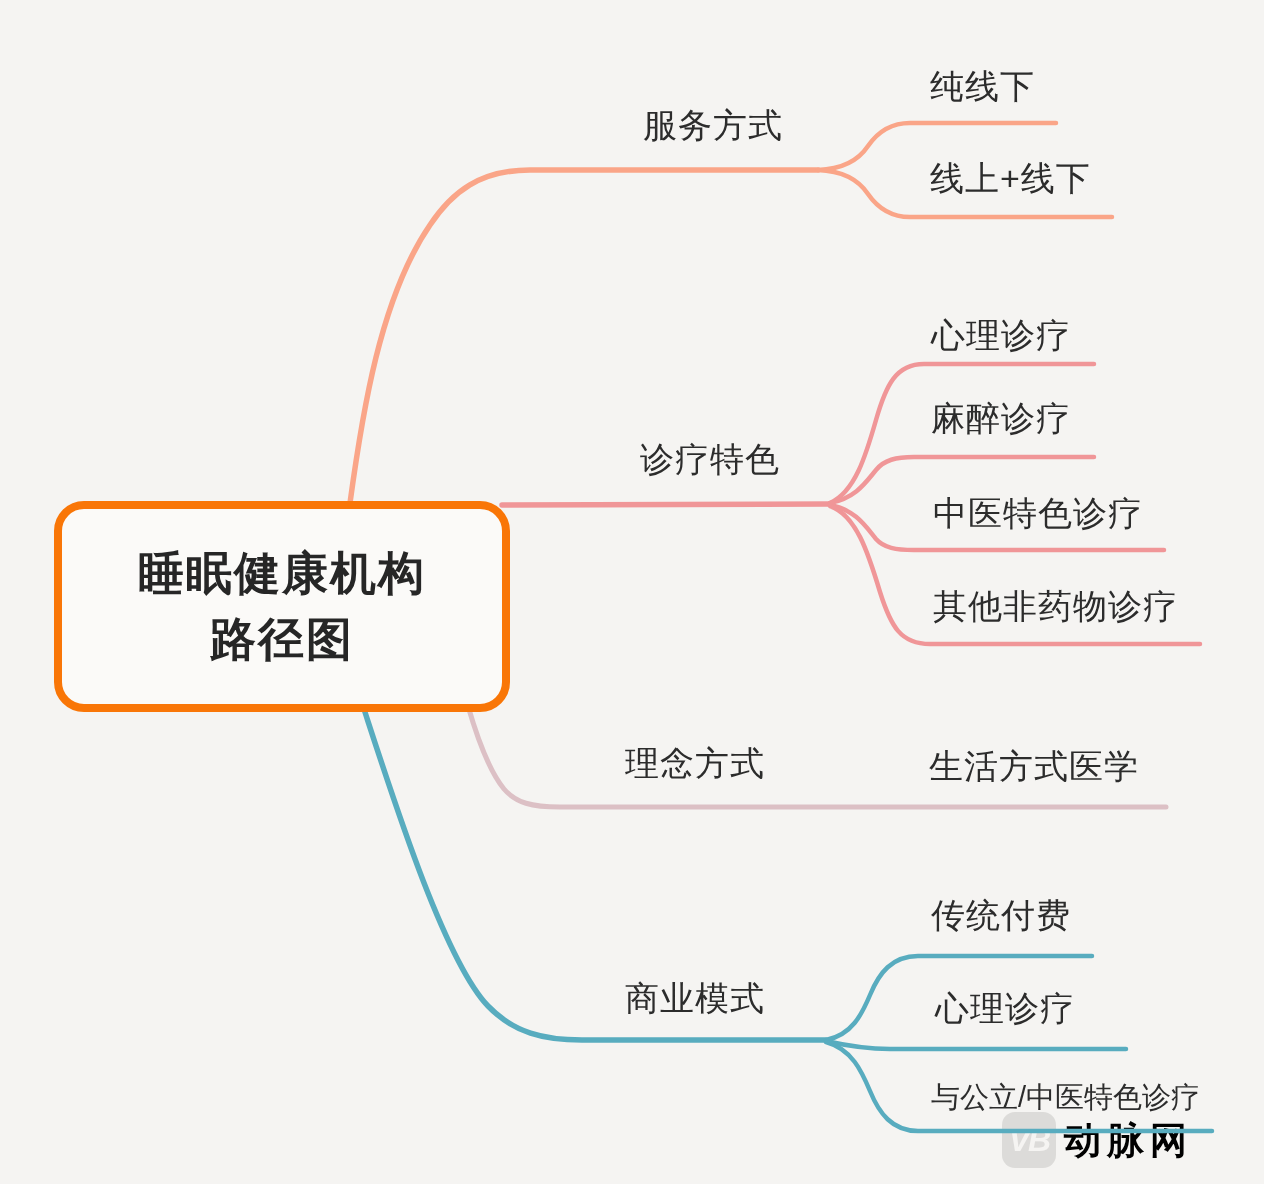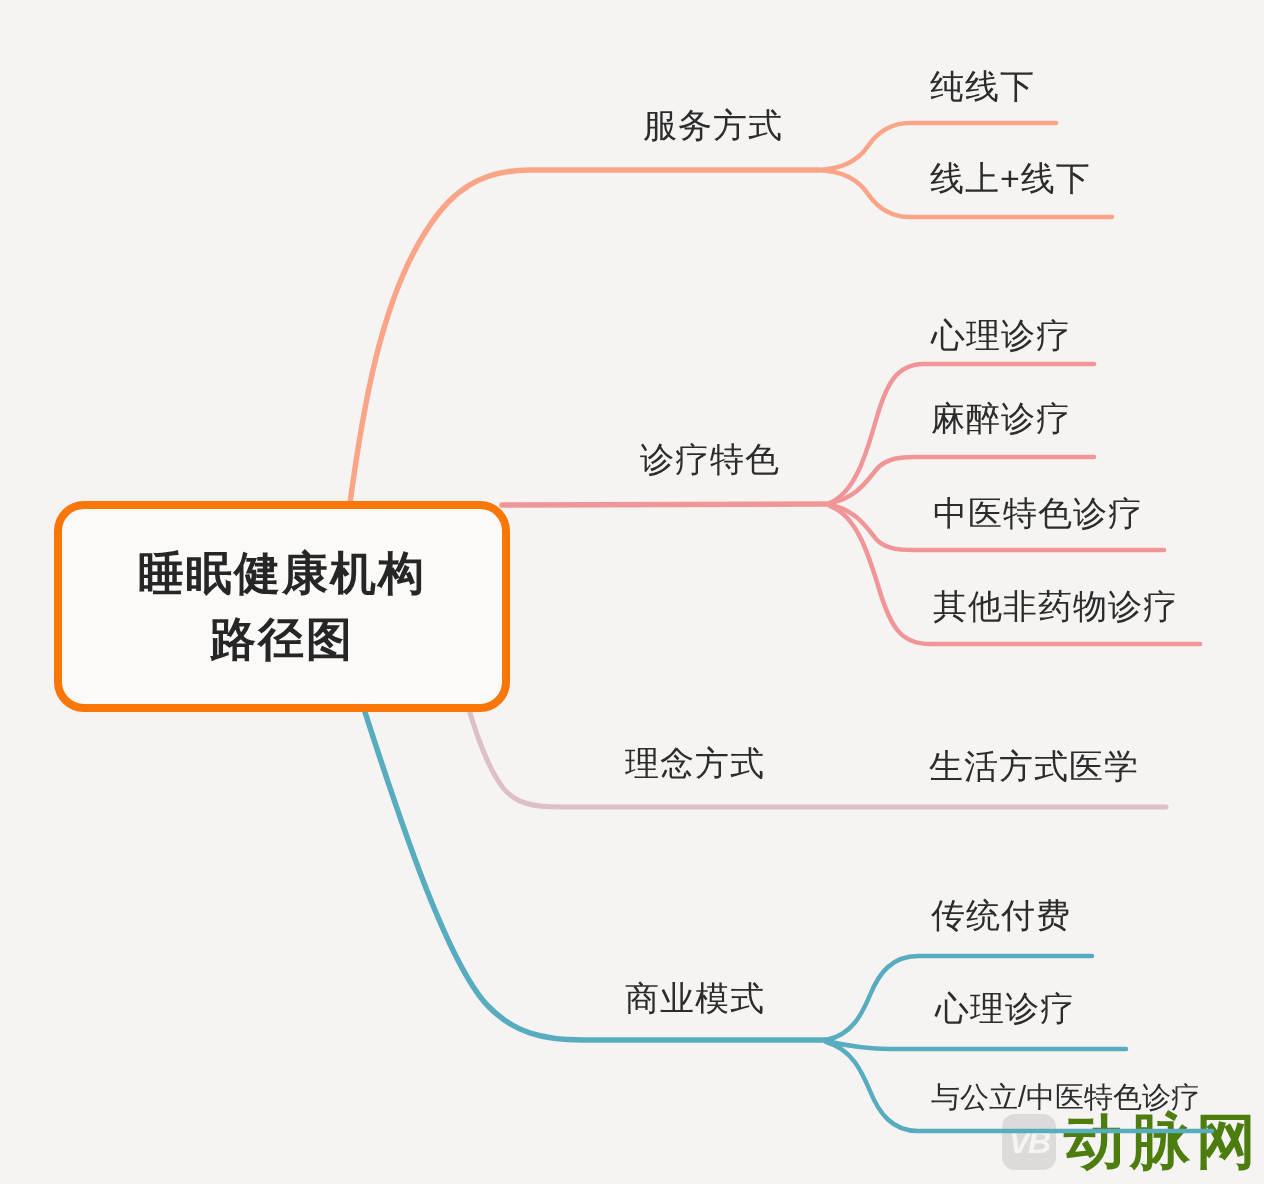--- a/index.html
+++ b/index.html
@@ -76,23 +76,23 @@
     width:54px;height:56px;
     background:#DCDBD9;
     border-radius:13px;
     color:#F5F4F2;
     font-weight:700;font-style:italic;
     font-size:32px;
     display:flex;align-items:center;justify-content:center;
     letter-spacing:-2px;
   }
   .wm-text{
-    font-size:60px;
+    font-size:37px;
     font-weight:700;
-    color:#4d7c0f;
+    color:#000000;
     letter-spacing:6px;
     line-height:1;
   }
 </style>
 </head>
 <body>
 
 <div class="canvas">
 
   <div class="watermark">

